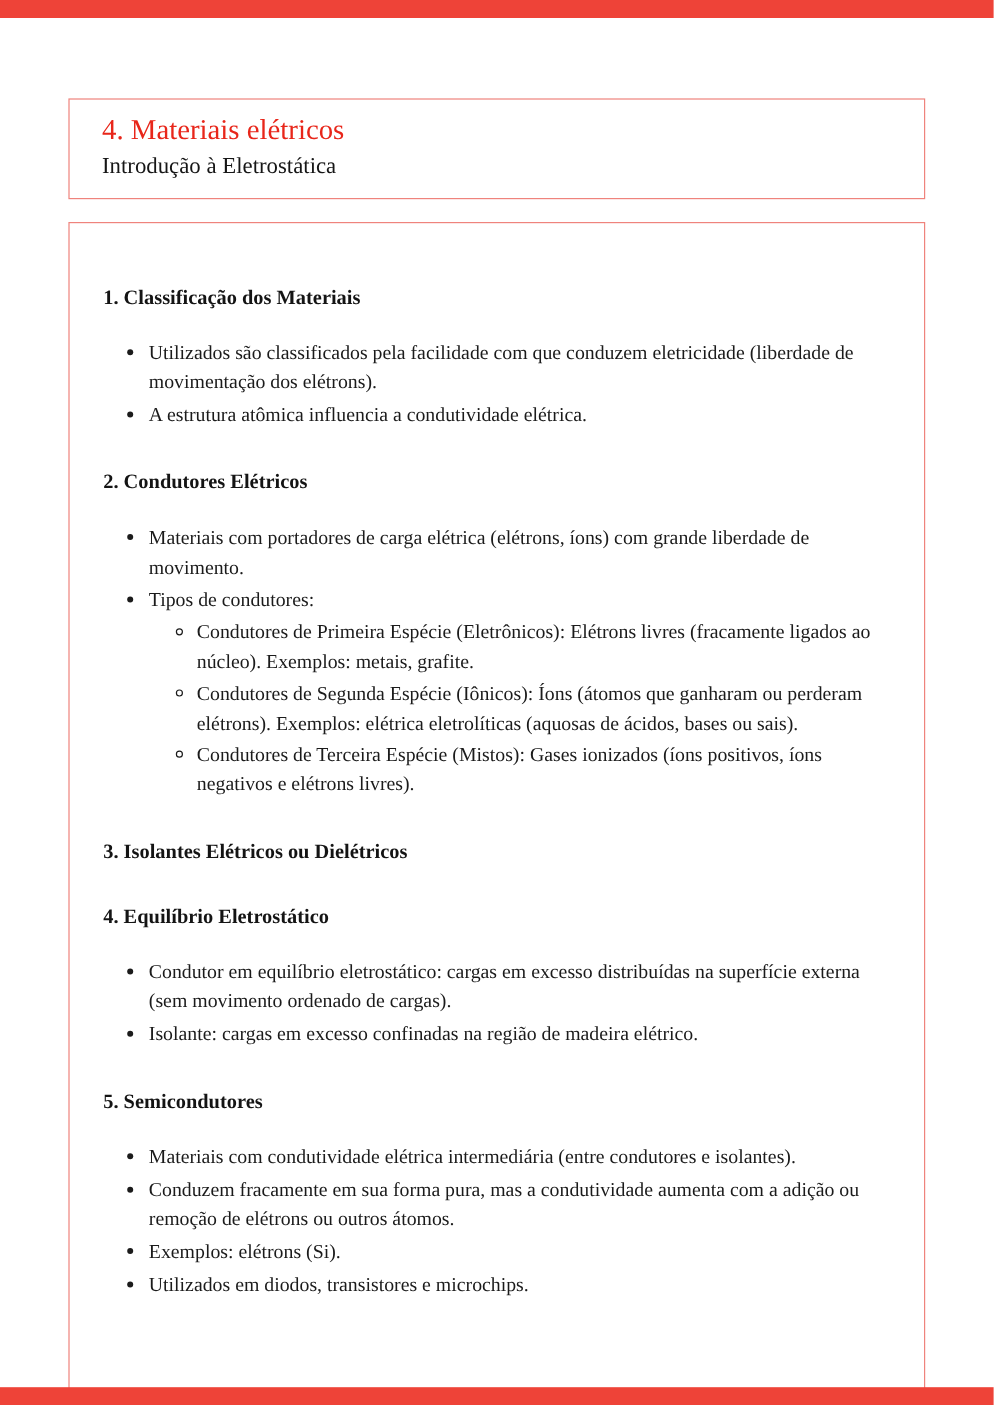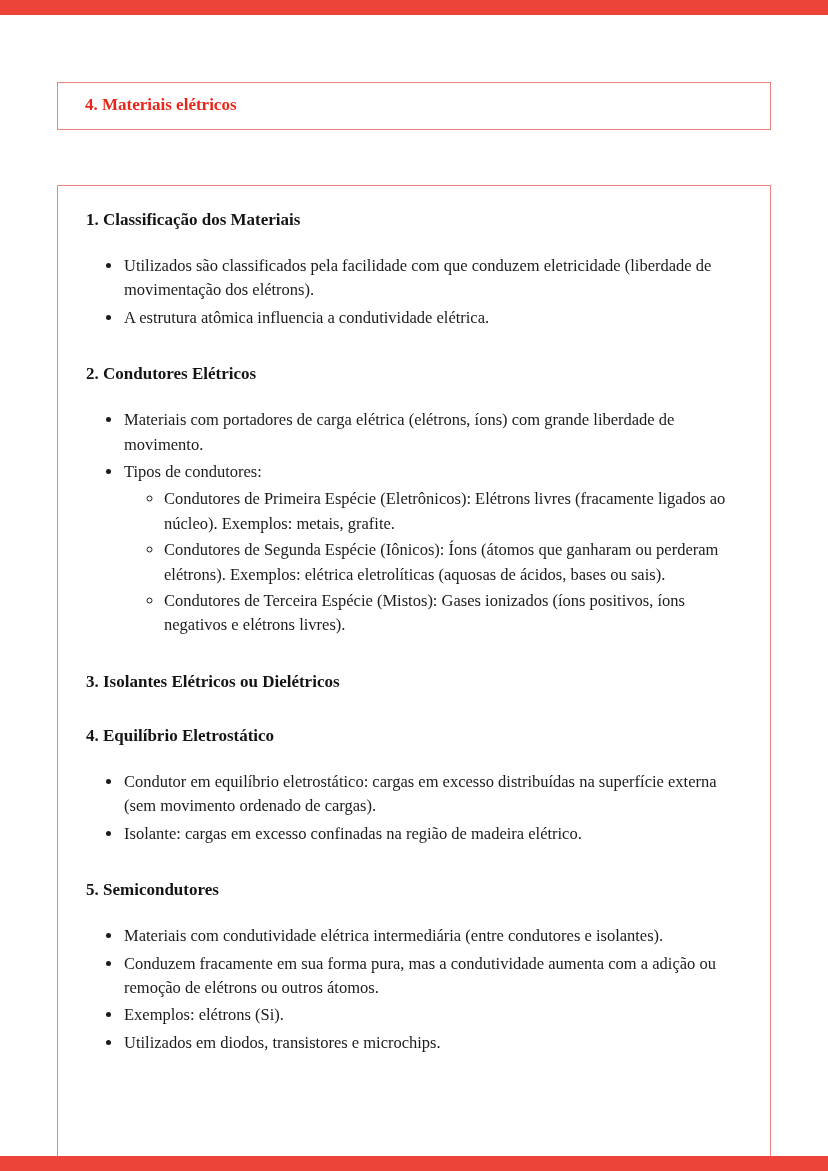--- a/index.html
+++ b/index.html
@@ -26,23 +26,23 @@
   .title-box {
     position: absolute;
     left: 57px; right: 57px; top: 82px;
     border: 1.5px solid var(--box_border_color, #ef837c);
     padding: 12px 27px 14px 27px;
     box-sizing: border-box;
     background: #ffffff;
   }
   .title-box h1 {
     margin: 0;
-    font-size: 17px;
+    font-size: 24px;
     line-height: 1.2;
-    font-weight: bold;
+    font-weight: normal;
     color: var(--title_color, #e8261a);
   }
   .title-box .subtitle {
     margin: 3px 0 0 0;
     font-size: 19px;
     line-height: 1.25;
     color: #161616;
   }
   .content-box {
     position: absolute;
@@ -53,21 +53,21 @@
     box-sizing: border-box;
     background: #ffffff;
     overflow: hidden;
   }
   .section h2 {
     font-size: 17px;
     font-weight: bold;
     color: #141414;
     margin: 34px 0 24px 0;
   }
-  .section:first-child h2 { margin-top: 12px; }
+  .section:first-child h2 { margin-top: 40px; }
   ul.l1 {
     margin: 0;
     padding: 0 0 0 37px;
     list-style: disc;
     font-size: 16.5px;
     line-height: 1.48;
   }
   ul.l1 > li { margin: 0 0 3px 0; padding-left: 1px; }
   ul.l2 {
     margin: 3px 0 0 0;
@@ -76,20 +76,21 @@
   }
   ul.l2 > li { margin: 0 0 2px 12px; }
 </style>
 </head>
 <body>
 
 <div class="top-bar"></div>
 
 <header class="title-box">
   <h1>4. Materiais elétricos</h1>
+  <p class="subtitle">Introdução à Eletrostática</p>
 </header>
 
 <main class="content-box">
 
   <section class="section">
     <h2>1. Classificação dos Materiais</h2>
     <ul class="l1">
       <li>Utilizados são classificados pela facilidade com que conduzem eletricidade (liberdade de movimentação dos elétrons).</li>
       <li>A estrutura atômica influencia a condutividade elétrica.</li>
     </ul>

